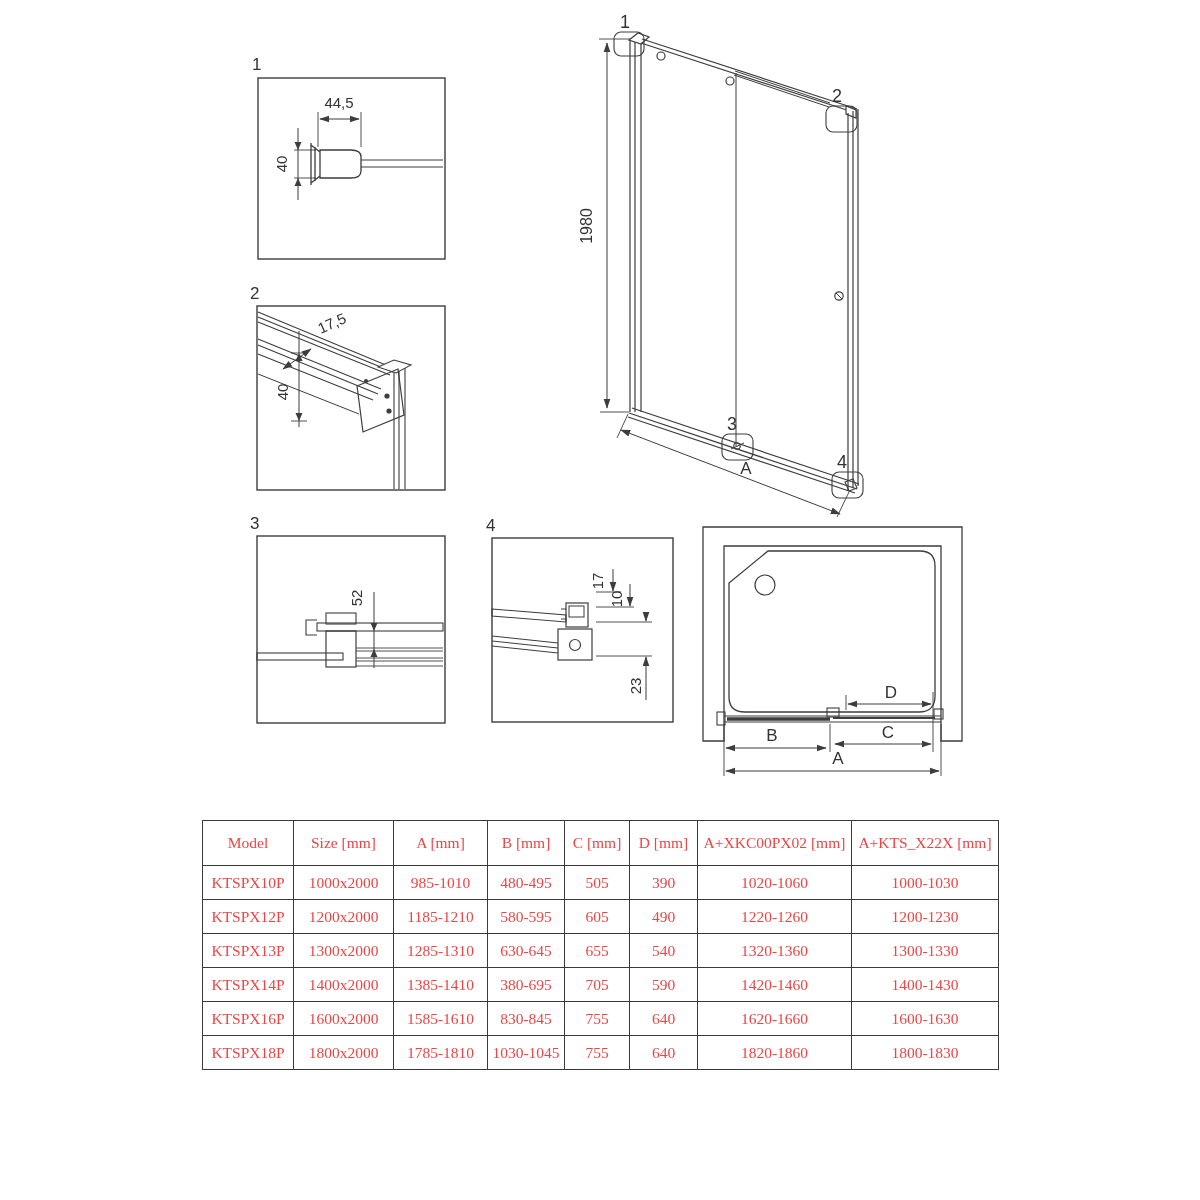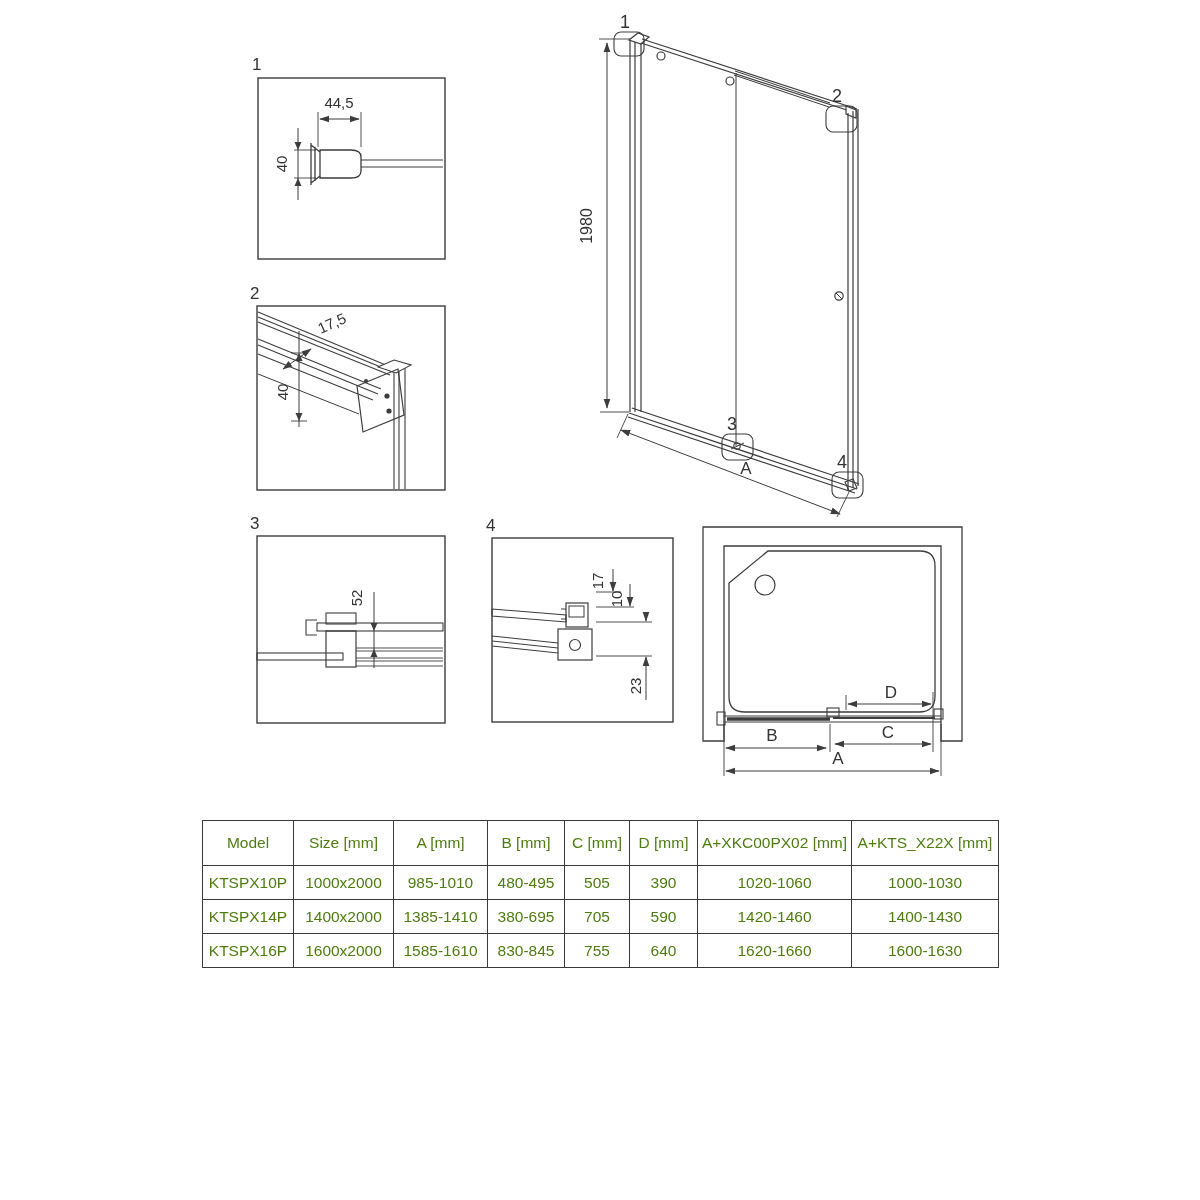--- a/index.html
+++ b/index.html
@@ -3,21 +3,21 @@
 <meta charset="utf-8">
 <style>
   html,body{margin:0;padding:0;background:#fff;}
   .sheet{position:relative;width:1200px;height:1200px;background:#ffffff;overflow:hidden;
          font-family:"Liberation Sans",sans-serif;color:#2e2e2e;}
   svg.draw{position:absolute;left:0;top:0;}
   svg.draw text{fill:#333;font-family:"Liberation Sans",sans-serif;}
   svg.draw .ln{stroke:#3d3d3d;fill:none;}
   .table-wrap{position:absolute;left:202px;top:820px;}
   table.spec{border-collapse:collapse;table-layout:fixed;width:796px;
-             font-size:15.5px;color:#4d7c0f;background:#fff;}
+             font-size:15.5px;color:#ef4444;background:#fff;font-family:Liberation Serif, serif;}
   table.spec th,table.spec td{border:1.6px solid #3a3a3a;text-align:center;
              font-weight:400;padding:0;overflow:hidden;white-space:nowrap;}
   table.spec th{height:44px;}
   table.spec td{height:33px;}
 </style>
 </head>
 <body>
 
 <div class="sheet">
 
@@ -224,36 +224,66 @@
             <td>KTSPX10P</td>
             <td>1000x2000</td>
             <td>985-1010</td>
             <td>480-495</td>
             <td>505</td>
             <td>390</td>
             <td>1020-1060</td>
             <td>1000-1030</td>
           </tr>
           <tr>
+            <td>KTSPX12P</td>
+            <td>1200x2000</td>
+            <td>1185-1210</td>
+            <td>580-595</td>
+            <td>605</td>
+            <td>490</td>
+            <td>1220-1260</td>
+            <td>1200-1230</td>
+          </tr>
+          <tr>
+            <td>KTSPX13P</td>
+            <td>1300x2000</td>
+            <td>1285-1310</td>
+            <td>630-645</td>
+            <td>655</td>
+            <td>540</td>
+            <td>1320-1360</td>
+            <td>1300-1330</td>
+          </tr>
+          <tr>
             <td>KTSPX14P</td>
             <td>1400x2000</td>
             <td>1385-1410</td>
             <td>380-695</td>
             <td>705</td>
             <td>590</td>
             <td>1420-1460</td>
             <td>1400-1430</td>
           </tr>
           <tr>
             <td>KTSPX16P</td>
             <td>1600x2000</td>
             <td>1585-1610</td>
             <td>830-845</td>
             <td>755</td>
             <td>640</td>
             <td>1620-1660</td>
             <td>1600-1630</td>
           </tr>
+          <tr>
+            <td>KTSPX18P</td>
+            <td>1800x2000</td>
+            <td>1785-1810</td>
+            <td>1030-1045</td>
+            <td>755</td>
+            <td>640</td>
+            <td>1820-1860</td>
+            <td>1800-1830</td>
+          </tr>
         </tbody>
       </table>
 </div>
 
 </div>
 
 </body></html>

